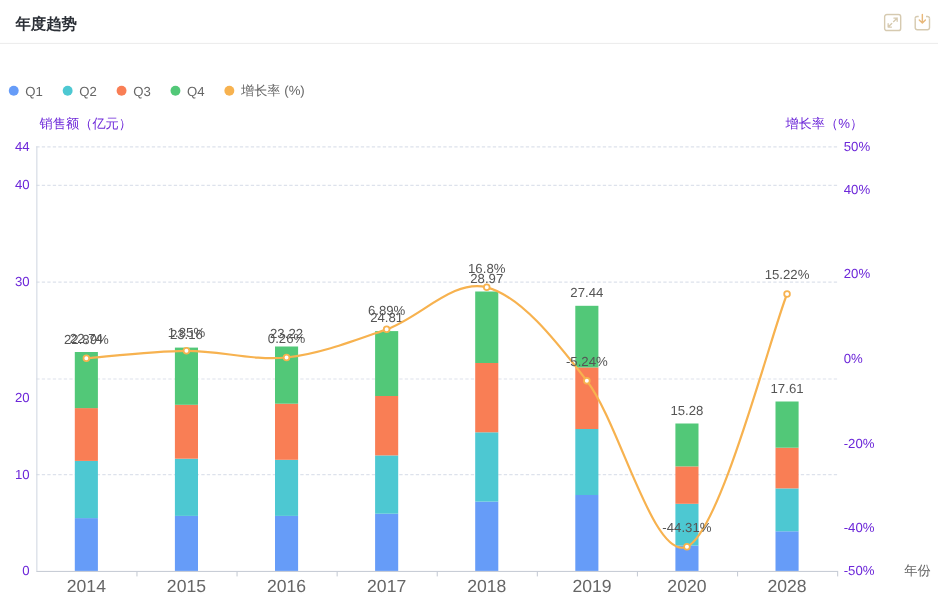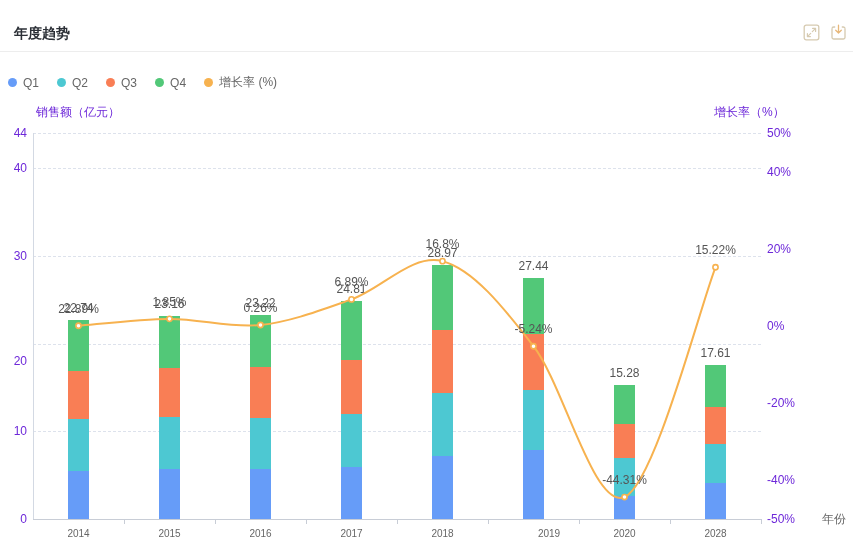--- a/index.html
+++ b/index.html
@@ -4,21 +4,21 @@
 <style>
   * { margin: 0; padding: 0; box-sizing: border-box; }
   html, body { background: #fff; }
   body {
     font-family: "Liberation Sans", "DejaVu Sans", sans-serif;
     width: 853px; height: 544px; position: relative; overflow: hidden;
   }
   #app { position: absolute; inset: 0; background: #fff; }
 
   
-  .header { position: absolute; left: 0; top: 16px; width: 853px; height: 36px; background: #fff; border-bottom: 1px solid #ededed; }
+  .header { position: absolute; left: 0; top: 4px; width: 853px; height: 36px; background: #fff; border-bottom: 1px solid #ededed; }
   .panel-title { position: absolute; left: 14px; top: 9px; font-size: 14px; font-weight: bold; color: #2b2f36; }
   .sort-select {
     position: absolute; left: 75px; top: 3px; width: 127px; height: 27px;
     border: 1px solid #dcdfe6; border-radius: 4px; background: #fff;
     display: flex; align-items: center; justify-content: space-between;
     padding: 0 10px 0 12px; cursor: pointer;
   }
   .sort-select .val { font-size: 13px; color: #3c4350; }
   .hdr-icons { position: absolute; right: 6px; top: 8px; display: flex; gap: 10px; }
   .hdr-icon { width: 17px; height: 17px; cursor: pointer; }
@@ -31,21 +31,21 @@
 
   
   #chart-area { position: absolute; inset: 0; }
   .axis-title { position: absolute; font-size: 12px; color: #6d28d9; line-height: 14px; white-space: nowrap; }
   .gridline { position: absolute; height: 0; border-top: 1px dashed #dde2ec; }
   .axis-line-y { position: absolute; width: 1px; background: #d3d9e3; }
   .axis-line-x { position: absolute; height: 1px; background: #c8cdd6; }
   .x-tick { position: absolute; width: 1px; height: 4px; background: #c8cdd6; }
   .tick-label { position: absolute; font-size: 12px; color: #6d28d9; line-height: 14px; white-space: nowrap; }
   .tick-label.left { text-align: right; width: 27px; }
-  .x-cat-label { position: absolute; font-size: 10px; color: #666; width: 64px; text-align: center; line-height: 14px; }
+  .x-cat-label { position: absolute; font-size: 16px; color: #666; width: 64px; text-align: center; line-height: 14px; }
   .bar-seg { position: absolute; }
   .val-label { position: absolute; width: 72px; text-align: center; font-size: 12px; color: #555; line-height: 14px; white-space: nowrap; }
   svg.line-layer { position: absolute; left: 0; top: 0; pointer-events: none; }
   svg.line-layer circle { pointer-events: auto; }
 </style>
 </head>
 <body>
 
 <div id="app">
 
@@ -120,21 +120,21 @@
       <div class="tick-label" style="left: 767px; top: 241.8px;">20%</div>
       <div class="tick-label" style="left: 767px; top: 319px;">0%</div>
       <div class="tick-label" style="left: 767px; top: 396.2px;">-20%</div>
       <div class="tick-label" style="left: 767px; top: 473.4px;">-40%</div>
       <div class="tick-label" style="left: 767px; top: 512px;">-50%</div>
       <div class="x-cat-label" style="left: 46.5px; top: 527px;">2014</div>
       <div class="x-cat-label" style="left: 137.5px; top: 527px;">2015</div>
       <div class="x-cat-label" style="left: 228.5px; top: 527px;">2016</div>
       <div class="x-cat-label" style="left: 319.5px; top: 527px;">2017</div>
       <div class="x-cat-label" style="left: 410.5px; top: 527px;">2018</div>
-      <div class="x-cat-label" style="left: 517px; top: 527px;">2019</div>
+      <div class="x-cat-label" style="left: 492px; top: 527px; text-align: right;">2019</div>
       <div class="x-cat-label" style="left: 592.5px; top: 527px;">2020</div>
       <div class="x-cat-label" style="left: 683.5px; top: 527px;">2028</div>
       <div class="bar-seg" style="left: 68px; top: 470.838px; width: 21px; height: 48.1623px; background: rgb(102, 156, 248);"></div>
       <div class="bar-seg" style="left: 68px; top: 418.64px; width: 21px; height: 52.1977px; background: rgb(77, 200, 210);"></div>
       <div class="bar-seg" style="left: 68px; top: 371.18px; width: 21px; height: 47.4605px; background: rgb(249, 126, 85);"></div>
       <div class="bar-seg" style="left: 68px; top: 319.508px; width: 21px; height: 51.6714px; background: rgb(82, 200, 120);"></div>
       <div class="val-label" style="left: 42.5px; top: 300.508px;">22.74</div>
       <div class="bar-seg" style="left: 159px; top: 468.82px; width: 21px; height: 50.18px; background: rgb(102, 156, 248);"></div>
       <div class="bar-seg" style="left: 159px; top: 416.973px; width: 21px; height: 51.8468px; background: rgb(77, 200, 210);"></div>
       <div class="bar-seg" style="left: 159px; top: 368.109px; width: 21px; height: 48.8641px; background: rgb(249, 126, 85);"></div>

